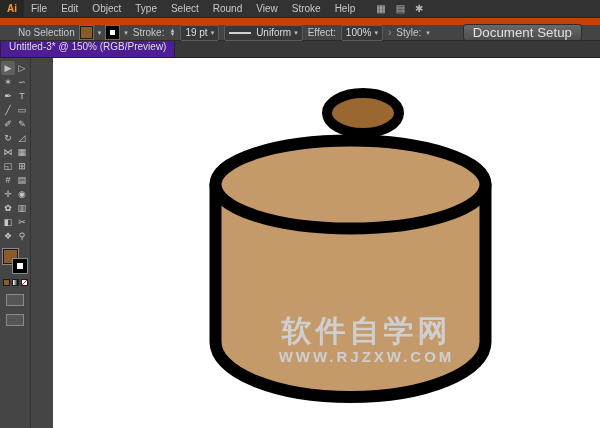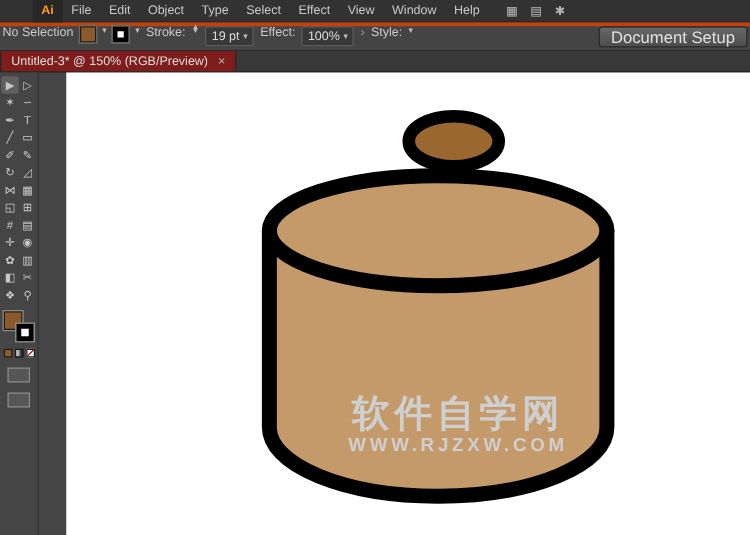--- a/index.html
+++ b/index.html
@@ -1,45 +1,45 @@
 <!DOCTYPE html>
 <html><head>
 <meta charset="utf-8">
 <style>
   * { box-sizing: border-box; margin: 0; padding: 0; }
   html,body { width:600px; height:428px; overflow:hidden; }
   body { font-family:"Liberation Sans", sans-serif; background:#454545; font-size:10px; }
 
   
-  .menubar { height:18px; background:#323232; display:flex; align-items:center; color:#c9c9c9; border-bottom:1px solid #262626;padding-left:26px; }
+  .menubar { height:18px; background:#323232; display:flex; align-items:center; color:#c9c9c9; border-bottom:1px solid #262626; }
   .logo { width:24px; height:18px; display:flex; align-items:center; justify-content:center;
           color:#ff9a1e; font-weight:bold; font-size:10px; background:#272727; }
   .menu-item { padding:0 7px; height:18px; display:flex; align-items:center; cursor:default; }
   .mb-icons { display:flex; gap:10px; margin-left:14px; color:#b5b5b5; font-size:10px; }
 
   
-  .controlbar { height:23px; background:#444444; border-top:3px solid #c2410c; border-bottom:1px solid #2a2a2a;
-                display:flex; align-items:flex-start; gap:5px; padding:0 2px; color:#c9c9c9; }
+  .controlbar { height:23px; background:#444444; border-top:7px solid #c2410c; border-bottom:1px solid #2a2a2a;
+                display:flex; align-items:center; gap:5px; padding:0 18px; color:#c9c9c9; }
   .cb-label { white-space:nowrap; }
   .caret { font-size:7px; color:#bdbdbd; line-height:1; }
   .swatch { width:13px; height:13px; border:1px solid #1e1e1e; outline:1px solid #6b6b6b; }
   .stroke-swatch { width:13px; height:13px; background:#fff; border:4px solid #000; outline:1px solid #6b6b6b; }
   .cb-field { display:flex; align-items:center; gap:3px; background:#383838; border:1px solid #5c5c5c;
               border-radius:2px; height:16px; padding:0 4px; color:#ddd; white-space:nowrap; }
   .stepper { display:flex; flex-direction:column; justify-content:center; line-height:0.55; font-size:6px; color:#bdbdbd; }
   .dash-sample { display:inline-block; width:22px; height:0; border-top:2px solid #cfcfcf; margin-right:2px; }
   .cb-btn { background:linear-gradient(#686868,#4d4d4d); border:1px solid #2c2c2c; border-radius:3px;
             height:17px; padding:0 9px; color:#e0e0e0; display:flex; align-items:center; white-space:nowrap; }
   .chev { color:#9a9a9a; }
   .spacer { flex:1; }
 
   
   .tabbar { height:17px; background:#383838; border-bottom:1px solid #222; display:flex; align-items:flex-end; }
-  .tab { background:#7f1d1d; border-right:1px solid #262626; border-left:1px solid #262626;
-         height:16px; padding:0 8px; display:flex; align-items:center; gap:8px; color:#dedede; }
+  .tab { background:#4c1d95; border-right:1px solid #262626; border-left:1px solid #262626;
+         height:16px; padding:0 8px; display:flex; align-items:flex-end; gap:8px; color:#dedede;flex-direction:column; }
   .tab-close { color:#b9b9b9; font-size:10px; }
 
   
   .main { display:flex; height:370px; }
   .toolbar { width:31px; background:#454545; border-right:1px solid #333; padding-top:3px;
              display:flex; flex-direction:column; align-items:center; }
   .tools { display:grid; grid-template-columns:14px 14px; justify-items:center; align-items:center; }
   .tool { width:14px; height:14px; display:flex; align-items:center; justify-content:center;
           font-size:9px; color:#c6c6c6; }
   .tool.active { background:#5f5f5f; border-radius:2px; }
@@ -62,23 +62,23 @@
 </head>
 <body>
 
 <div class="menubar">
   <div class="logo">Ai</div>
   <div class="menu-item">File</div>
   <div class="menu-item">Edit</div>
   <div class="menu-item">Object</div>
   <div class="menu-item">Type</div>
   <div class="menu-item">Select</div>
-  <div class="menu-item">Effect</div>
+  <div class="menu-item">Round</div>
   <div class="menu-item">View</div>
-  <div class="menu-item">Window</div>
+  <div class="menu-item">Stroke</div>
   <div class="menu-item">Help</div>
   <div class="mb-icons">
     <span>▦</span>
     <span>▤</span>
     <span>✱</span>
   </div>
 </div>
 
 <div class="controlbar">
   <span class="cb-label">No Selection</span>
@@ -86,20 +86,25 @@
   <span class="caret">▾</span>
   <span class="stroke-swatch"></span>
   <span class="caret">▾</span>
   <span class="cb-label">Stroke:</span>
   <span class="stepper">
       <span>▲</span>
       <span>▼</span>
     </span>
   <span class="cb-field">
     <span>19 pt</span>
+    <span class="caret">▾</span>
+  </span>
+  <span class="cb-field">
+    <span class="dash-sample"></span>
+    <span>Uniform</span>
     <span class="caret">▾</span>
   </span>
   <span class="cb-label">Effect:</span>
   <span class="cb-field">
     <span>100%</span>
     <span class="caret">▾</span>
   </span>
   <span class="chev">›</span>
   <span class="cb-label">Style:</span>
   <span class="caret">▾</span>

